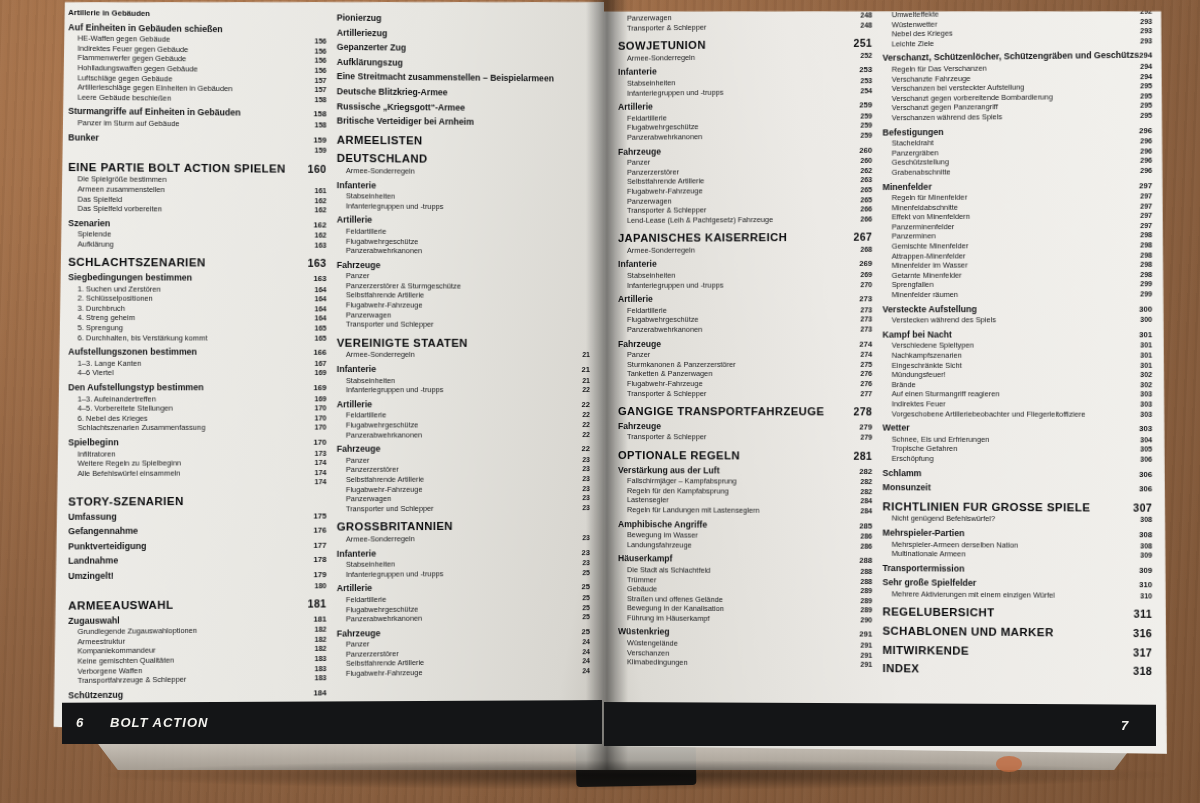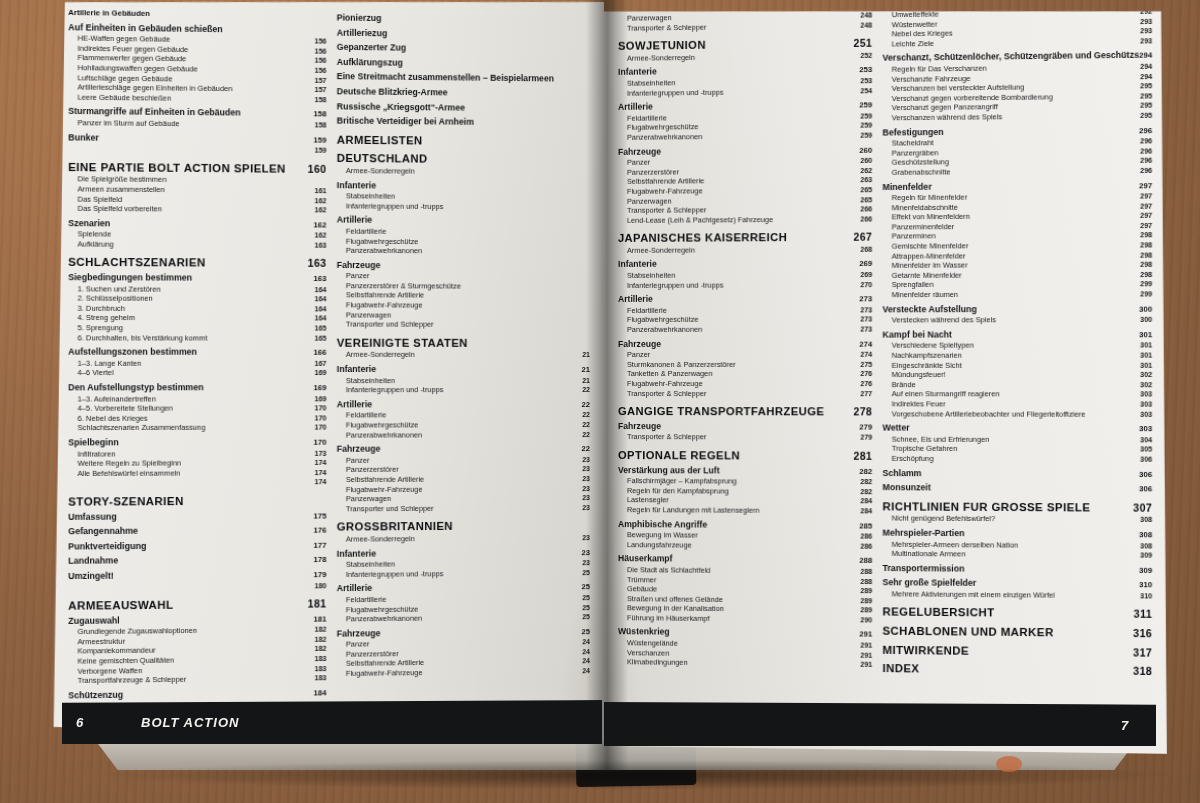--- a/index.html
+++ b/index.html
@@ -52,21 +52,21 @@
   .h1 .p{font-size:10.4px;}
   .h2{font-weight:bold;font-size:8.6px;margin-top:5px;margin-bottom:1px;color:#121315;}
   .h2 .p{font-size:7.6px;}
   .h3{font-weight:bold;font-size:7.6px;margin-top:3px;color:#121315;}
   .ind1{padding-left:9px;}
   .footer-left{position:absolute;left:6px;top:700px;width:540px;height:44px;background:#141517;
     clip-path:polygon(0% 6%,100% 0%,100% 100%,0% 100%);}
   .footer-right{position:absolute;left:548px;top:702px;width:552px;height:44px;background:#141517;
     clip-path:polygon(0% 0%,100% 6%,100% 100%,0% 100%);}
   .fnum{position:absolute;color:#f1f0ec;font-weight:bold;font-size:13px;font-style:italic;}
-  .ftitle{position:absolute;color:#f1f0ec;font-weight:bold;font-size:13px;font-style:italic;letter-spacing:1px;margin-left:31px;}
+  .ftitle{position:absolute;color:#f1f0ec;font-weight:bold;font-size:13px;font-style:italic;letter-spacing:1px;}
   .spine{position:absolute;left:520px;top:740px;width:120px;height:46px;
     background:linear-gradient(180deg,#2b2723,#171513);border-radius:4px;transform:rotate(-1deg);}
   .bottomedge{position:absolute;left:30px;top:742px;width:1060px;height:28px;
     background:linear-gradient(180deg,#cfccc5,#a8a49c);
     clip-path:polygon(1% 0%,99% 0%,97% 100%,3% 100%);opacity:.9;}
   .shadow{position:absolute;left:40px;top:760px;width:1080px;height:30px;
     background:radial-gradient(ellipse at center, rgba(0,0,0,.45) 0%, rgba(0,0,0,0) 70%);}
   .speck{position:absolute;width:26px;height:16px;left:940px;top:756px;background:#c36a3e;border-radius:50%;opacity:.8;}
 </style>
 </head>

